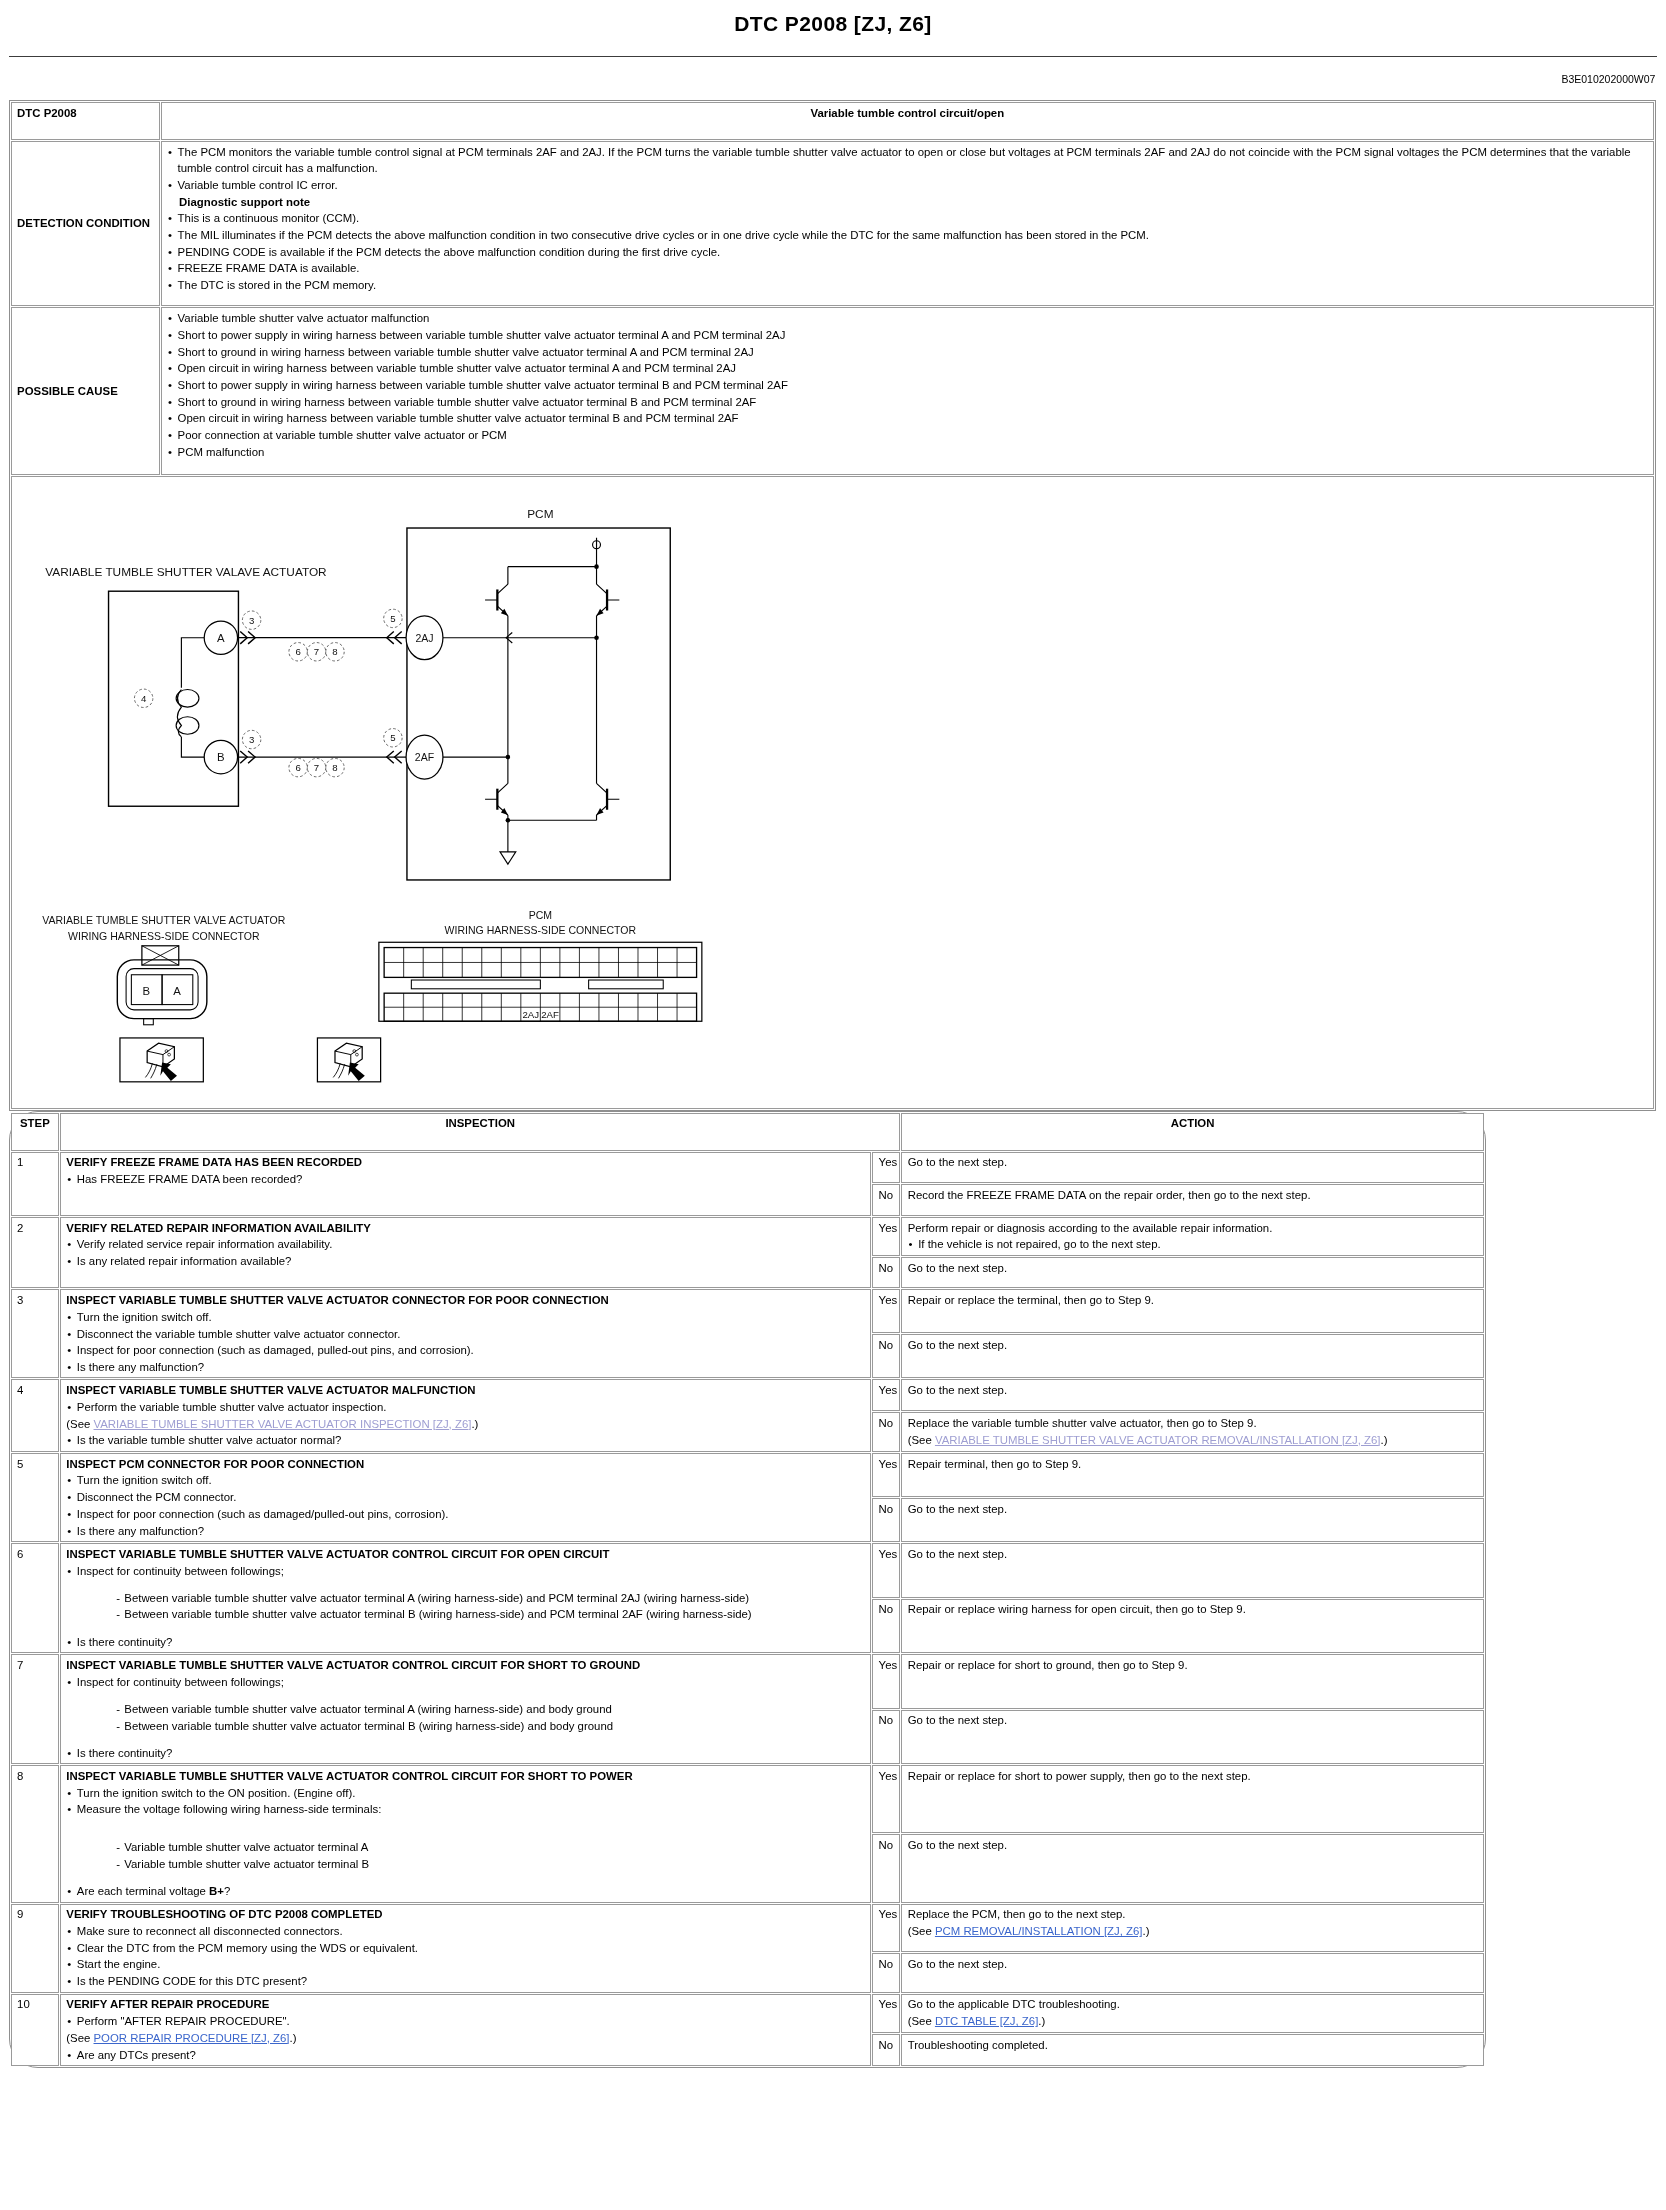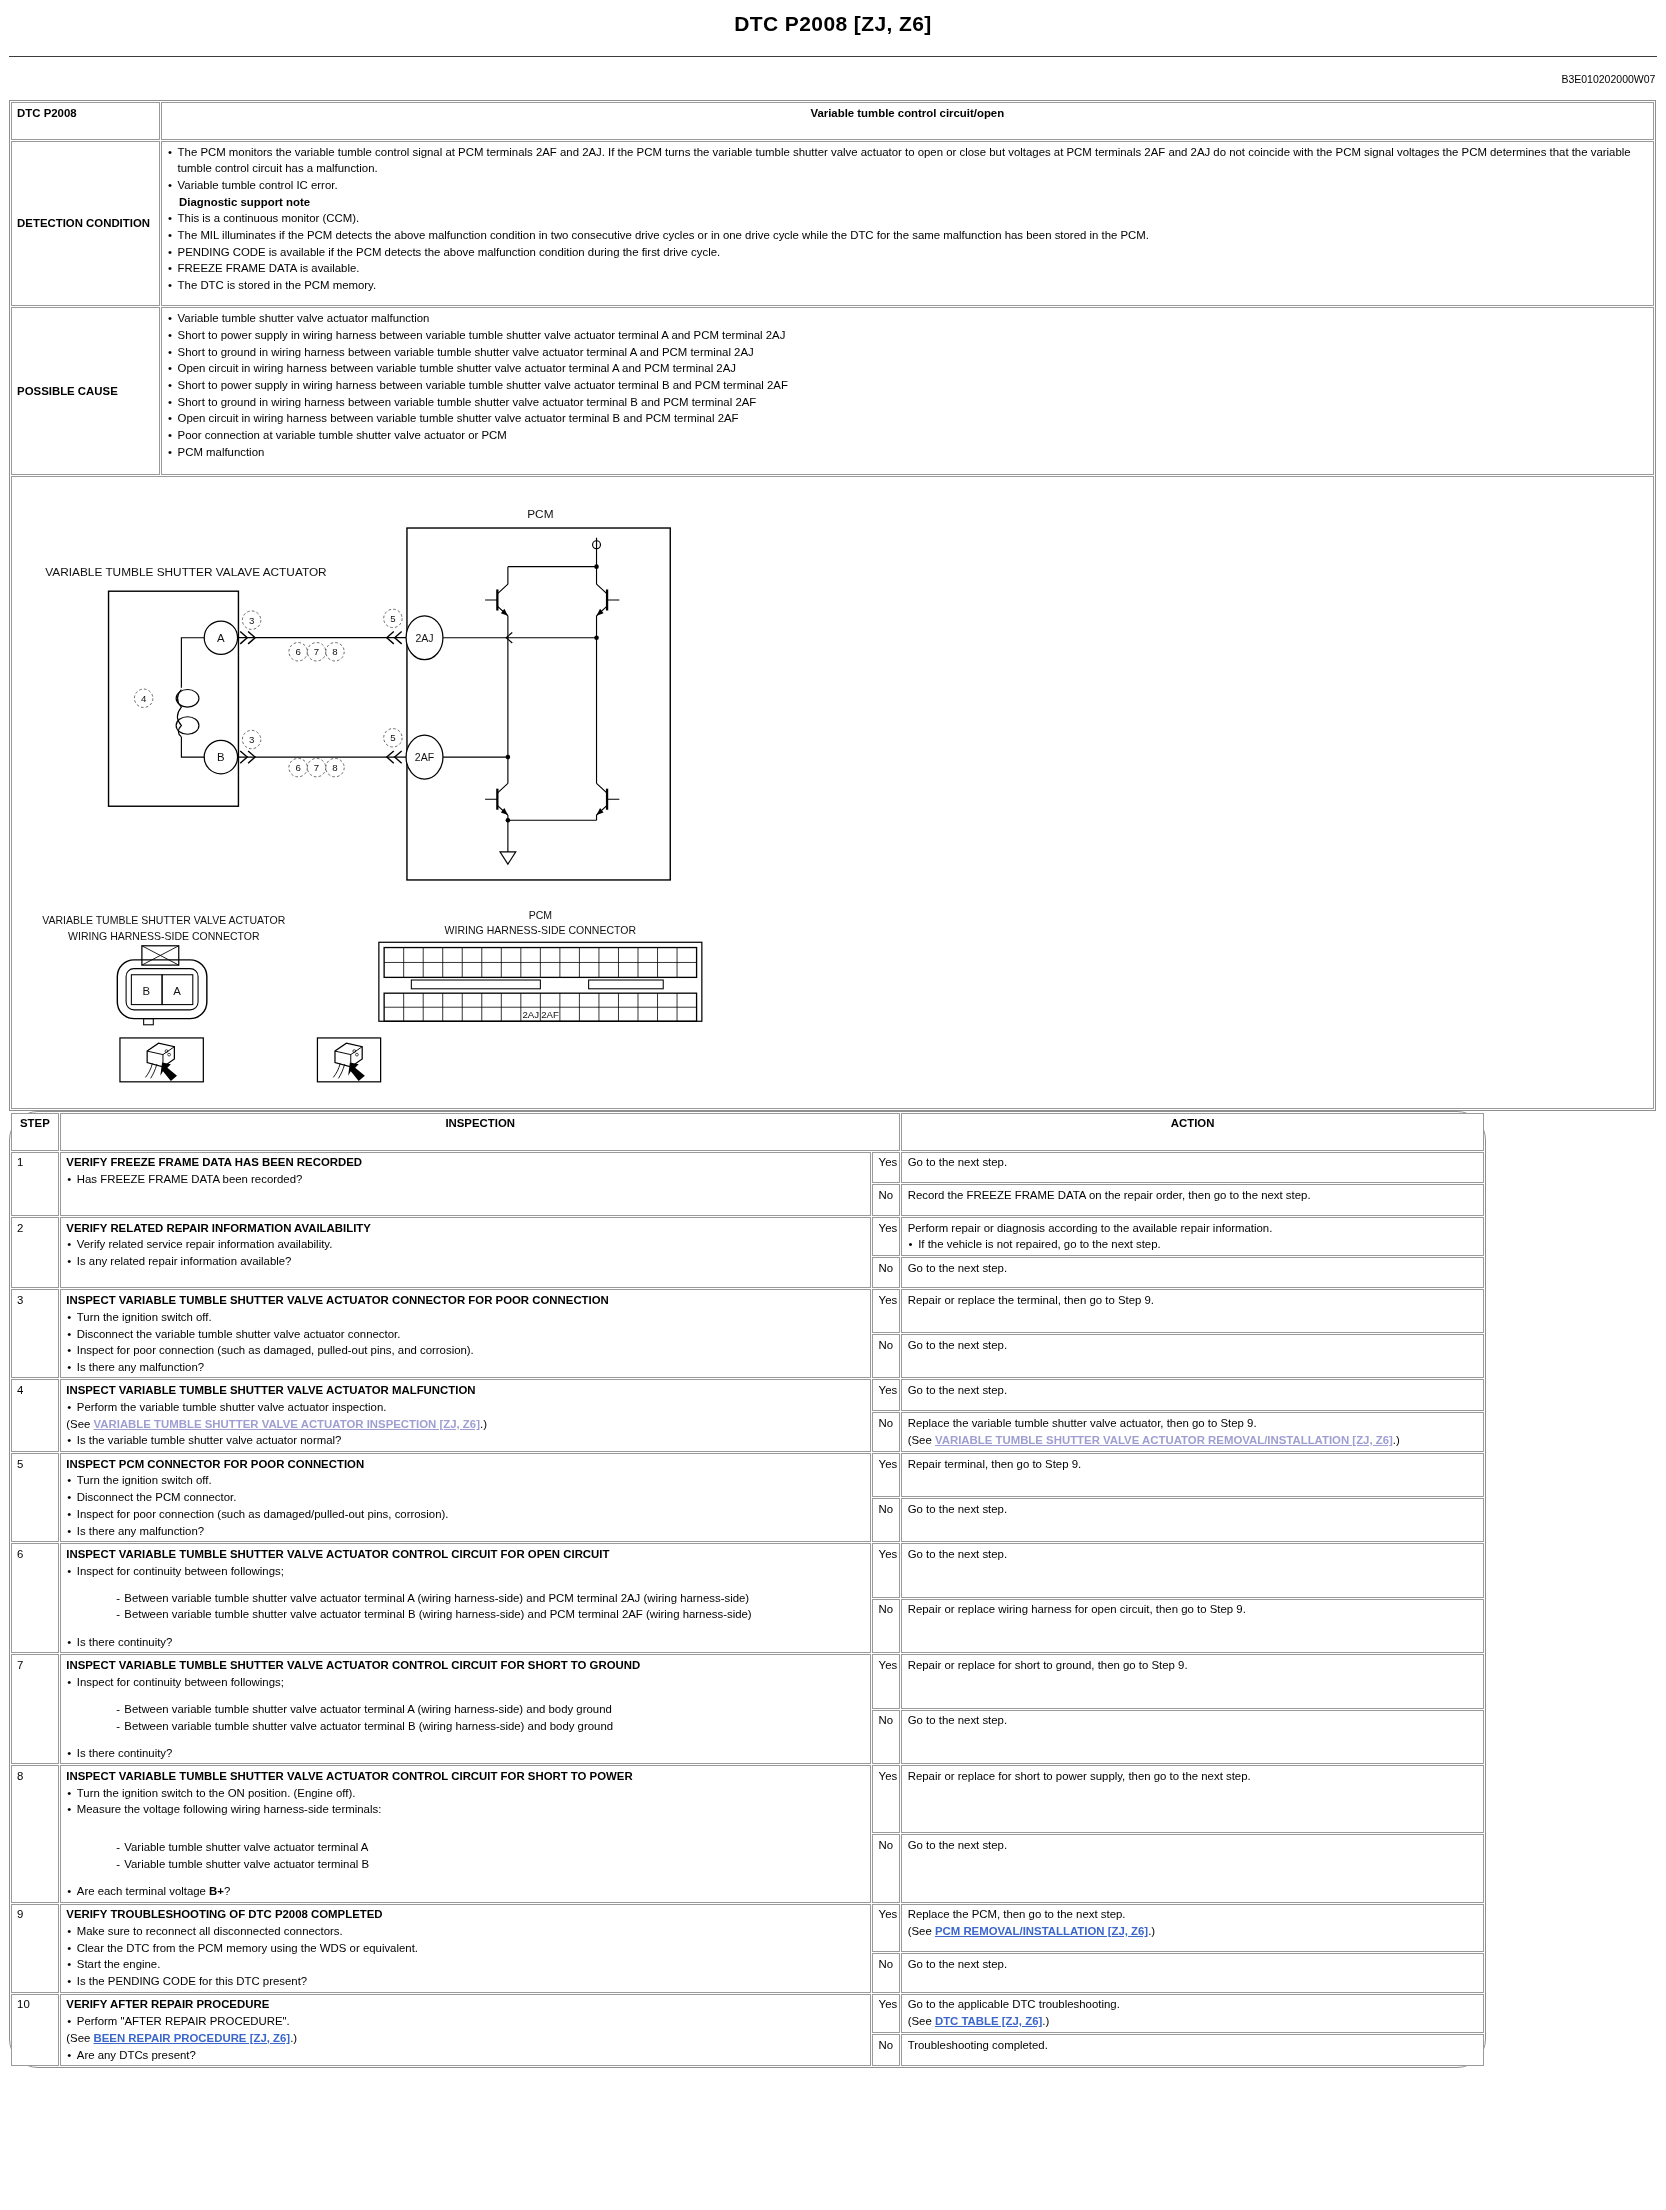--- a/index.html
+++ b/index.html
@@ -16,21 +16,21 @@
   .hdr{font-weight:bold;text-align:center;vertical-align:middle;}
   .ln{position:relative;padding-left:10.5px;}
   .ln::before{position:absolute;left:0.9px;}
   .ln.bullet::before{content:"\2022";}
   .ln.plain{padding-left:0;}
   .ln.dash{padding-left:58px;}
   .ln.dash::before{content:"-";left:50px;}
   .ln.boldline{font-weight:bold;padding-left:12px;}
   .gapline{height:10.5px;}
   .insp-title{font-weight:bold;}
-  a.doclink{color:#3b66cc;text-decoration:underline;cursor:pointer;font-weight:bold;}
+  a.doclink{color:#3b66cc;text-decoration:underline;cursor:pointer;}
   a.doclink.visited{color:#9e9ed2;}
   .proc-head{font-weight:bold;font-size:11.4px;margin:14px 0 10.5px 1.8px;}
   table.proc{width:1477px;table-layout:fixed;border-radius:29px;}
   td.verdict{vertical-align:middle;padding:1.8px 2.6px;}
   td.action{vertical-align:middle;}
   td.stepno{vertical-align:middle;text-align:left;padding-left:5.3px;}
   .diagram-cell{padding:0 !important;}
   svg text{font-family:"Liberation Sans","DejaVu Sans",sans-serif;fill:#111;}
 </style>
 </head>
@@ -473,21 +473,21 @@
           <td class="verdict" style="height: 26px;">No</td>
           <td class="action">
             <div class="ln plain"><span>Go to the next step.</span></div>
           </td>
         </tr>
         <tr>
           <td class="stepno" rowspan="2">10</td>
           <td rowspan="2">
             <div class="insp-title">VERIFY AFTER REPAIR PROCEDURE</div>
             <div class="ln bullet"><span>Perform "AFTER REPAIR PROCEDURE".</span></div>
-            <div class="ln plain"><span>(See </span><a class="doclink" href="#">BEEN REPAIR PROCEDURE [ZJ, Z6]</a><span>.)</span></div>
+            <div class="ln plain"><span>(See </span><a class="doclink" href="#">POOR REPAIR PROCEDURE [ZJ, Z6]</a><span>.)</span></div>
             <div class="ln bullet"><span>Are any DTCs present?</span></div>
           </td>
           <td class="verdict" style="height: 26px;">Yes</td>
           <td class="action">
             <div class="ln plain"><span>Go to the applicable DTC troubleshooting.</span></div>
             <div class="ln plain"><span>(See </span><a class="doclink" href="#">DTC TABLE [ZJ, Z6]</a><span>.)</span></div>
           </td>
         </tr>
         <tr>
           <td class="verdict" style="height: 26px;">No</td>

